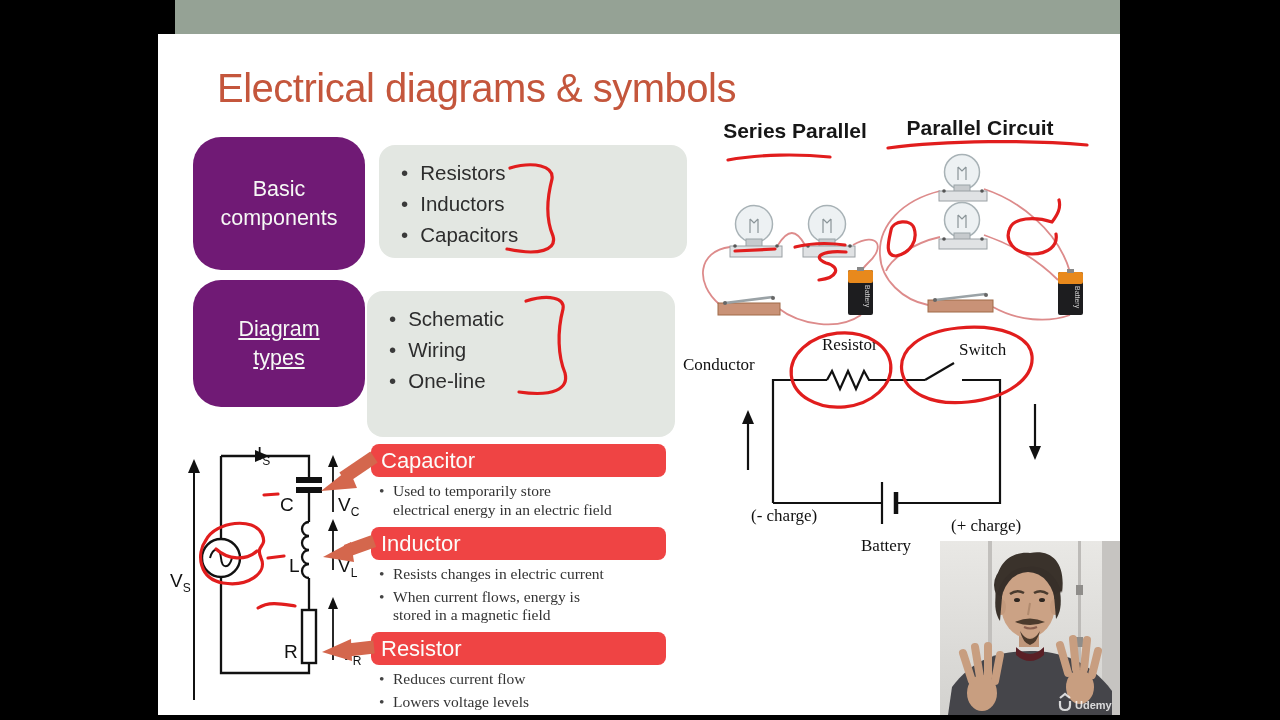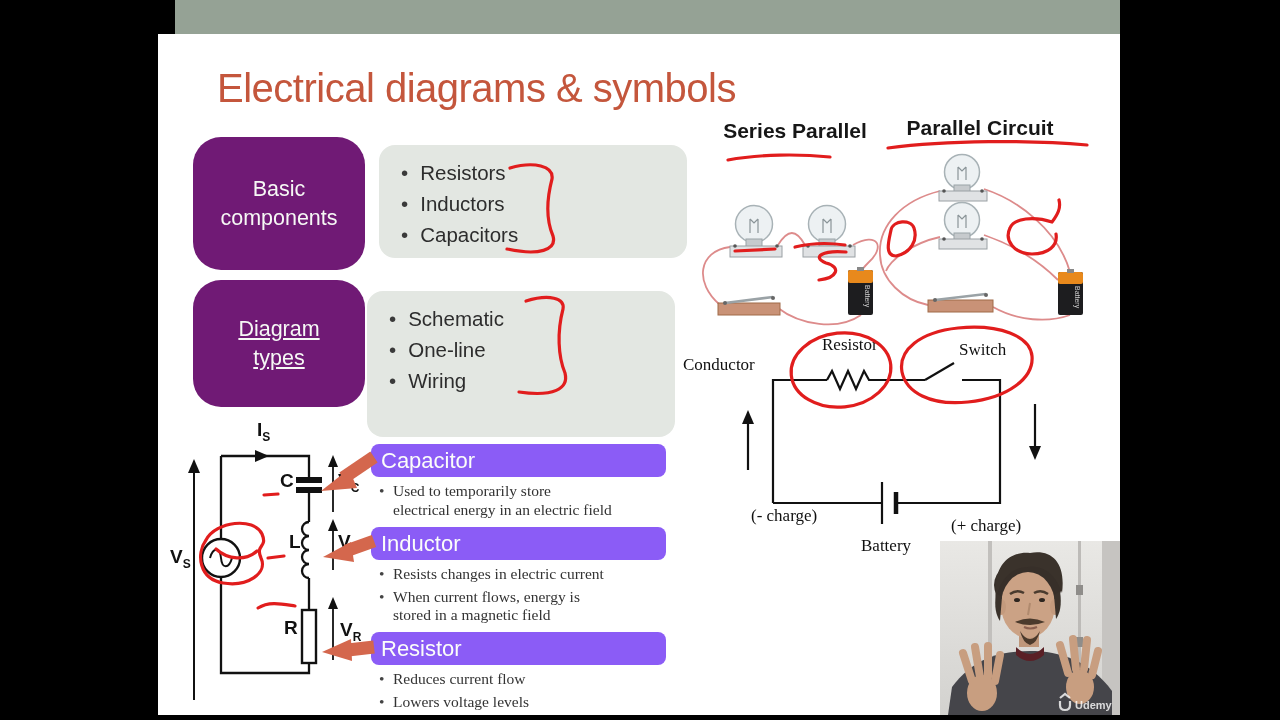--- a/index.html
+++ b/index.html
@@ -12,23 +12,23 @@
   #slide-title{left:59px;top:66px;width:620px;font-size:40px;color:#c4563c;letter-spacing:-.5px;}
   .green-box{background:#701a75;border-radius:28px;color:#f6f8f5;display:flex;align-items:center;
              justify-content:center;text-align:center;font-size:21.5px;line-height:29px;}
   .green-box .inner{width:135px;}
   .panel{background:#e3e7e2;border-radius:16px;}
   .panel ul{margin:0;padding:12px 0 0 22px;list-style:none;}
   .panel li{font-size:20.5px;line-height:31px;color:#2d2d2d;}
   .panel li::before{content:"•";margin-right:12px;color:#3a3a3a;}
   .fig-title{font-size:21px;font-weight:bold;color:#161616;text-align:center;}
   .serif-label{font-family:"Liberation Serif",serif;font-size:17px;color:#101010;}
-  .rlc-label{font-weight:bold;font-size:19px;color:#111;}
+  .rlc-label{font-weight:normal;font-size:19px;color:#111;margin-top:24px;}
   .rlc-label sub{font-size:12px;}
-  .section-bar{left:213px;width:295px;height:33px;background:#8b5cf6;border-radius:8px;
+  .section-bar{left:213px;width:295px;height:33px;background:#ef4444;border-radius:8px;
                color:#fbfdfa;font-size:22px;line-height:33px;padding-left:10px;box-sizing:border-box;}
   .section-bullets{left:219px;width:288px;}
   .section-bullets ul{margin:0;padding:0;list-style:none;font-family:Liberation Serif, serif;}
   .section-bullets li{position:relative;font-size:15.5px;line-height:18.5px;color:#333;
                       padding-left:16px;margin-bottom:4px;}
   .section-bullets li::before{content:"•";position:absolute;left:2px;color:#444;}
   #webcam{left:940px;top:541px;width:180px;height:214px;overflow:hidden;}
   svg{display:block;}
   .noevt{pointer-events:none;}
 </style>
@@ -53,22 +53,22 @@
           <li>Capacitors</li>
         </ul>
     </div>
 
     <div class="abs green-box" style="left:35px;top:280px;width:172px;height:127px;text-decoration:underline;">
       <div class="inner">Diagram types</div>
     </div>
     <div class="abs panel" style="left:209px;top:291px;width:308px;height:146px;">
       <ul>
           <li>Schematic</li>
+          <li>Wiring</li>
           <li>One-line</li>
-          <li>Wiring</li>
         </ul>
     </div>
 
     <div class="abs fig-title" style="left:562px;top:119px;width:150px;">Series Parallel</div>
     <div class="abs fig-title" style="left:743px;top:116px;width:158px;">Parallel Circuit</div>
 
     <svg class="abs" style="left:520px;top:145px;" width="442" height="200" viewBox="0 0 442 200">
 
       <g stroke="#dd8b8b" stroke-width="1.8" fill="none">
         <path d="M42,160 C16,138 20,106 52,102"></path>

